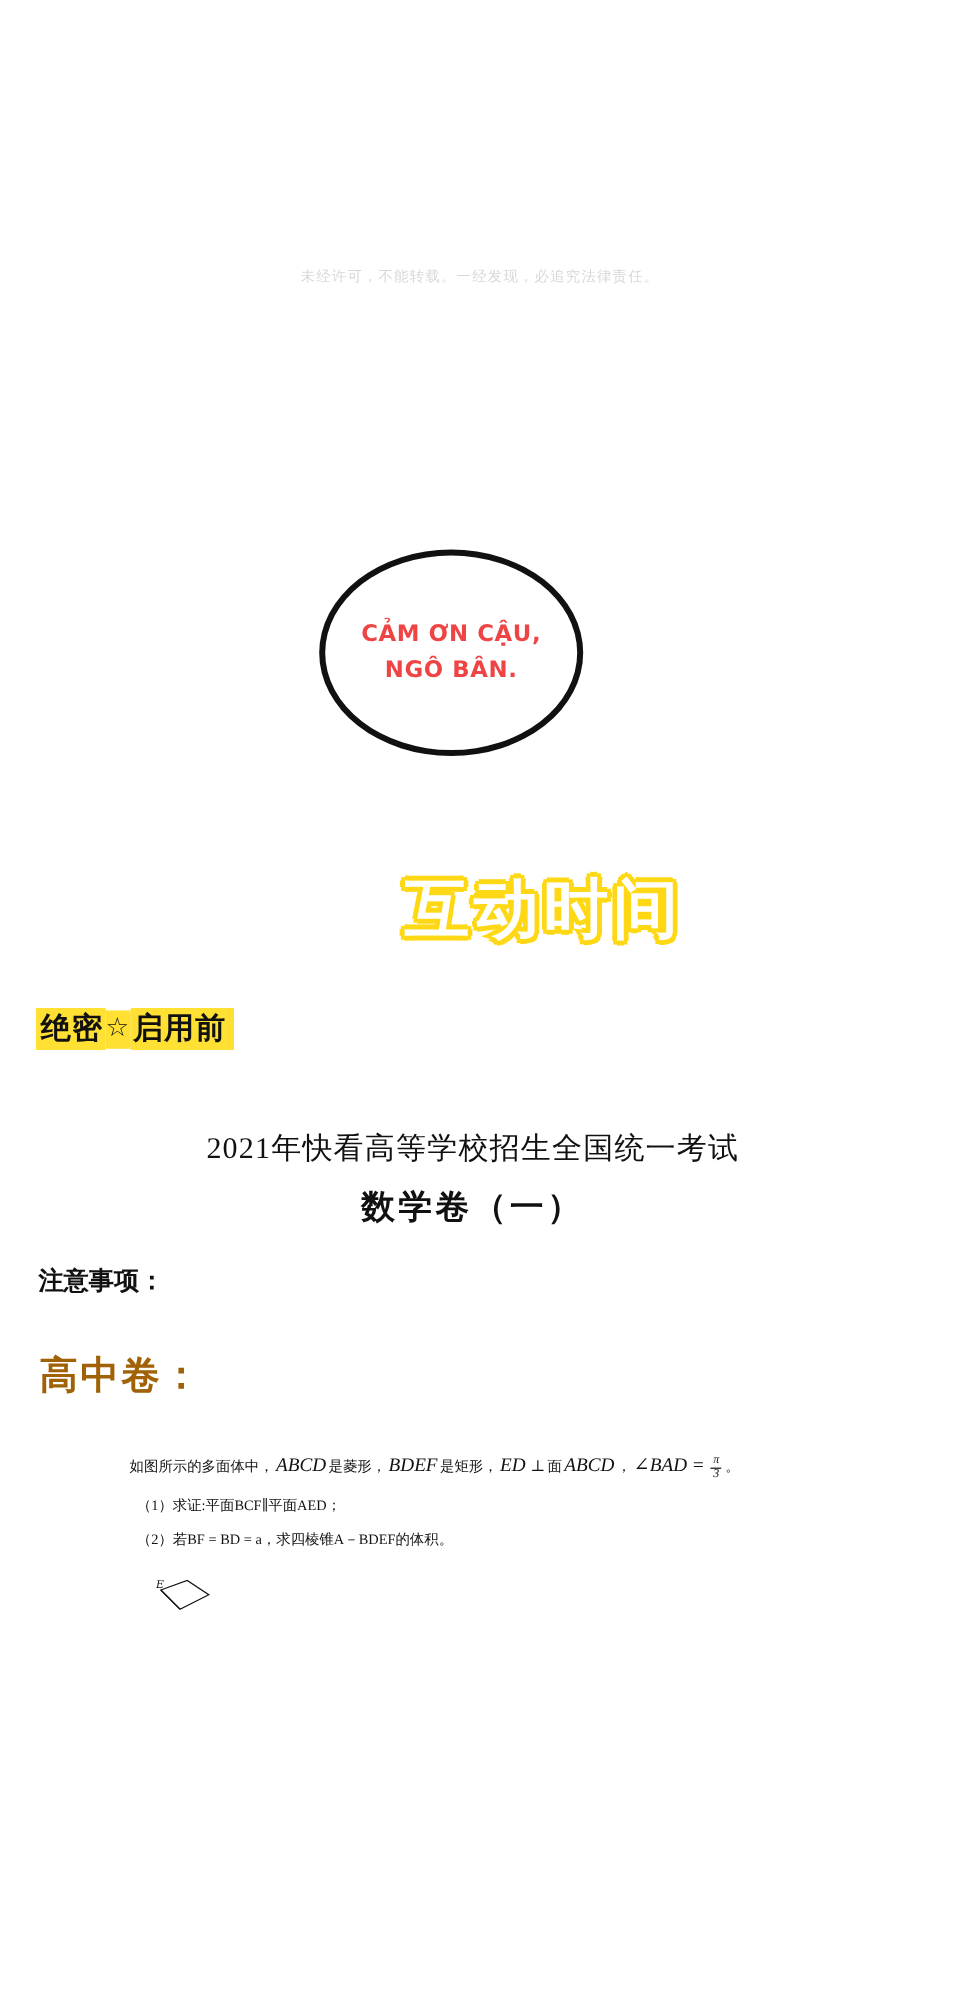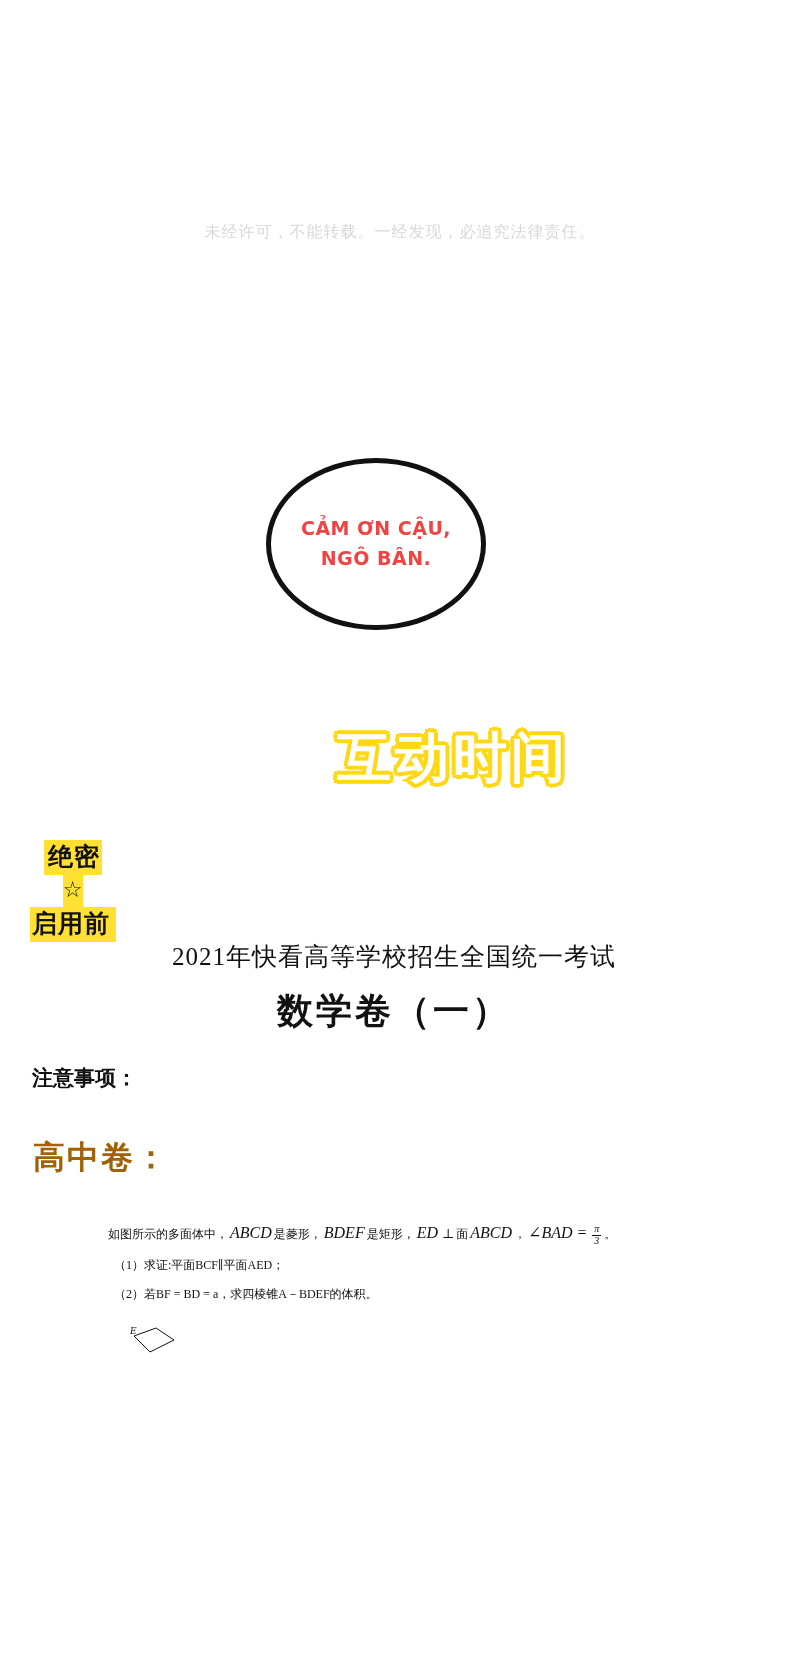--- a/index.html
+++ b/index.html
@@ -17,21 +17,21 @@
   }
 
   
   .watermark {
     position: absolute;
     top: 222px;
     left: 0;
     width: 800px;
     text-align: center;
     font-family: "Liberation Sans", sans-serif;
-    font-size: 16px;
+    font-size: 12px;
     letter-spacing: 1px;
     color: #d8d8d8;
     white-space: nowrap;
   }
 
   
   .bubble-wrap {
     position: absolute;
     top: 458px;
     left: 266px;
@@ -90,21 +90,20 @@
     position: absolute;
     top: 840px;
     left: 30px;
     display: inline-flex;
     align-items: center;
     font-family: "DejaVu Sans", sans-serif;
     font-size: 25px;
     font-weight: 700;
     letter-spacing: 1px;
     line-height: 1;
-    flex-direction: column;
   }
   .secret-banner .seg {
     background: #ffe033;
     padding: 4px 2px 6px 4px;
     color: #111;
   }
   .secret-banner .star {
     background: #ffe033;
     color: #111;
     padding: 4px 0 6px 0;
@@ -126,21 +125,21 @@
   .exam-line1 {
     text-align: center;
     font-family: "Liberation Serif", "DejaVu Serif", serif;
     font-size: 25px;
     color: #111;
     letter-spacing: 1px;
   }
   .exam-line2 {
     text-align: center;
     font-family: "Liberation Serif", "DejaVu Serif", serif;
-    font-size: 36px;
+    font-size: 28px;
     font-weight: 700;
     color: #111;
     letter-spacing: 3px;
     margin-top: 14px;
   }
   .notice-head {
     margin-top: 28px;
     margin-left: 32px;
     font-family: "Liberation Serif", "DejaVu Serif", serif;
     font-size: 21px;

